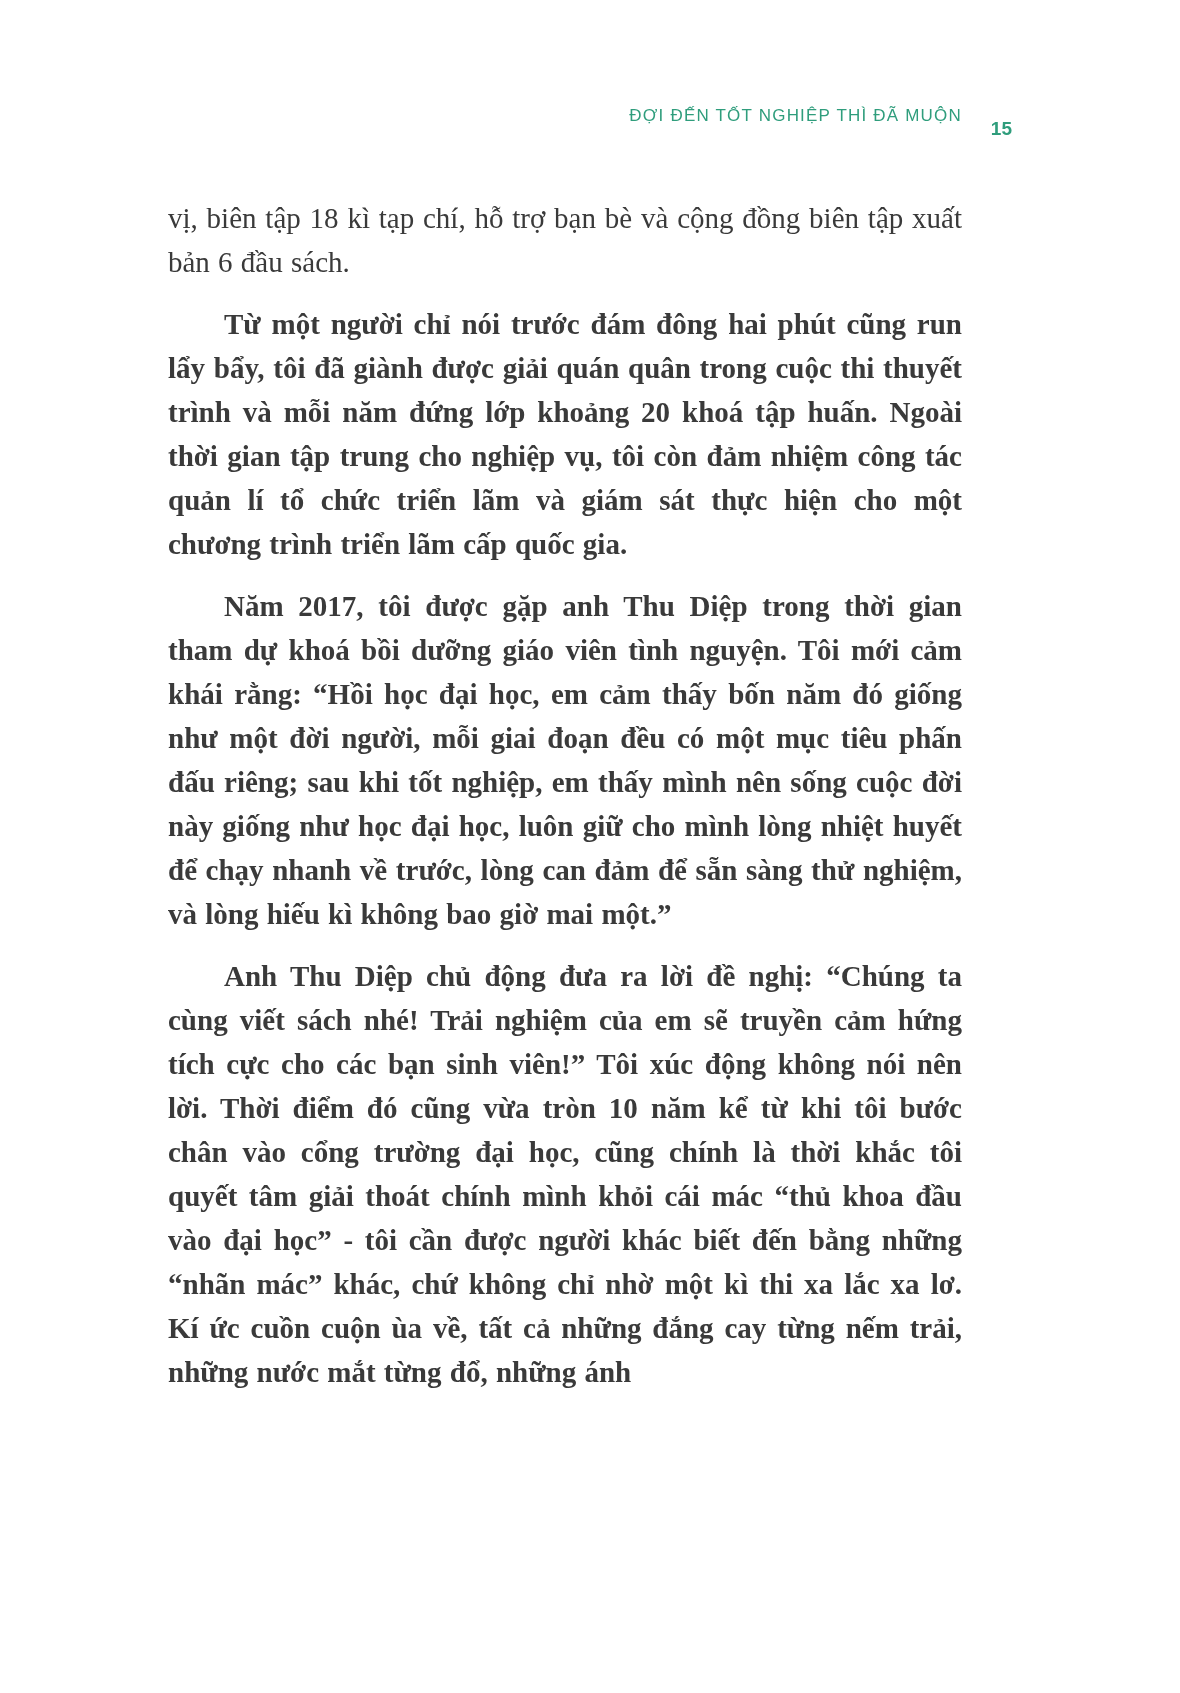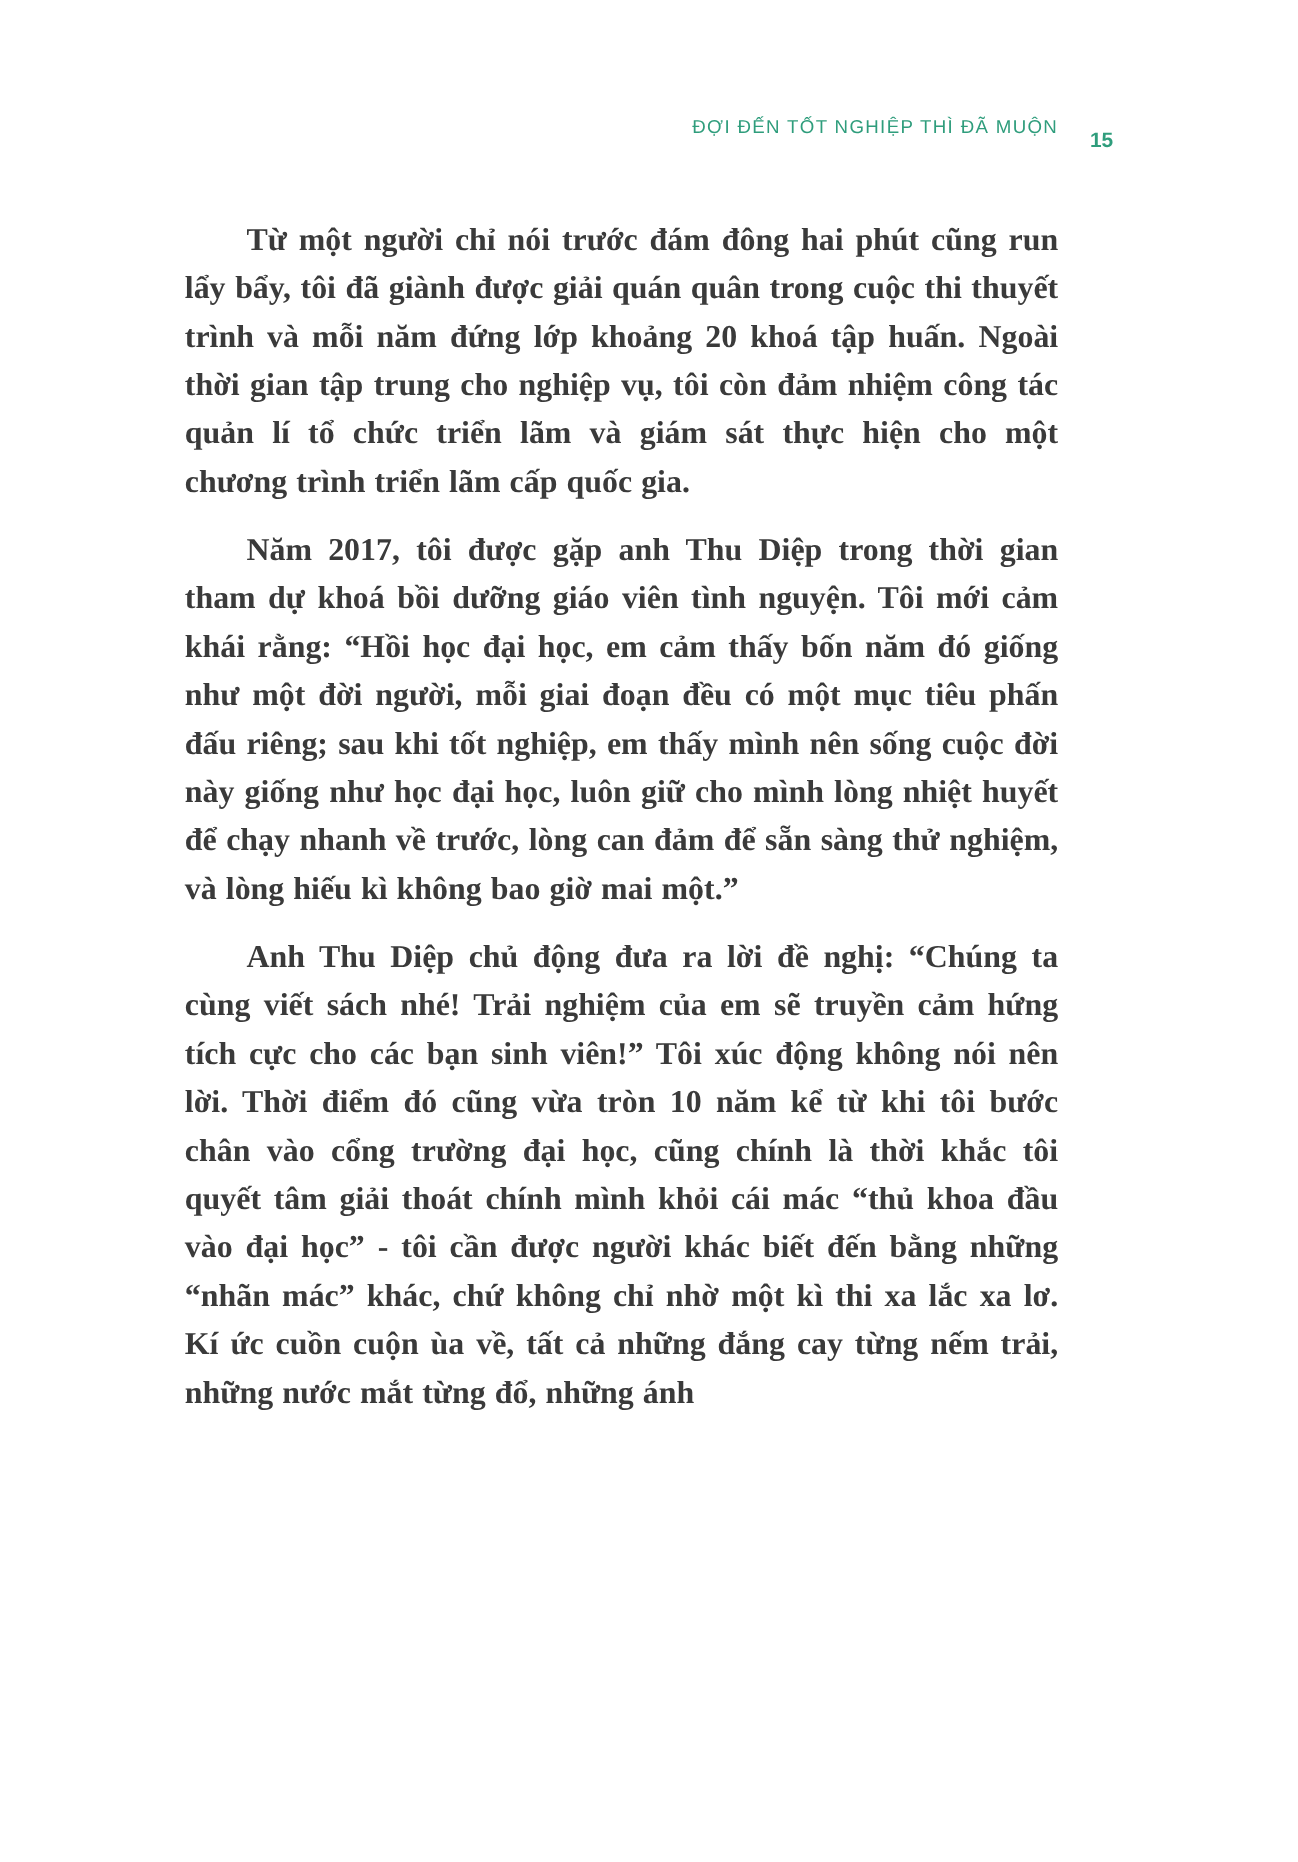--- a/index.html
+++ b/index.html
@@ -66,18 +66,19 @@
 <body>
 
 <div class="page">
 
   <div class="running-head">
     <span class="head-title">ĐỢI ĐẾN TỐT NGHIỆP THÌ ĐÃ MUỘN</span>
     <span class="head-page">15</span>
   </div>
 
   <div class="body-text">
+    <p>vị, biên tập 18 kì tạp chí, hỗ trợ bạn bè và cộng đồng biên tập xuất bản 6 đầu sách.</p>
     <p class="indent">Từ một người chỉ nói trước đám đông hai phút cũng run lẩy bẩy, tôi đã giành được giải quán quân trong cuộc thi thuyết trình và mỗi năm đứng lớp khoảng 20 khoá tập huấn. Ngoài thời gian tập trung cho nghiệp vụ, tôi còn đảm nhiệm công tác quản lí tổ chức triển lãm và giám sát thực hiện cho một chương trình triển lãm cấp quốc gia.</p>
     <p class="indent">Năm 2017, tôi được gặp anh Thu Diệp trong thời gian tham dự khoá bồi dưỡng giáo viên tình nguyện. Tôi mới cảm khái rằng: “Hồi học đại học, em cảm thấy bốn năm đó giống như một đời người, mỗi giai đoạn đều có một mục tiêu phấn đấu riêng; sau khi tốt nghiệp, em thấy mình nên sống cuộc đời này giống như học đại học, luôn giữ cho mình lòng nhiệt huyết để chạy nhanh về trước, lòng can đảm để sẵn sàng thử nghiệm, và lòng hiếu kì không bao giờ mai một.”</p>
     <p class="indent">Anh Thu Diệp chủ động đưa ra lời đề nghị: “Chúng ta cùng viết sách nhé! Trải nghiệm của em sẽ truyền cảm hứng tích cực cho các bạn sinh viên!” Tôi xúc động không nói nên lời. Thời điểm đó cũng vừa tròn 10 năm kể từ khi tôi bước chân vào cổng trường đại học, cũng chính là thời khắc tôi quyết tâm giải thoát chính mình khỏi cái mác “thủ khoa đầu vào đại học” - tôi cần được người khác biết đến bằng những “nhãn mác” khác, chứ không chỉ nhờ một kì thi xa lắc xa lơ. Kí ức cuồn cuộn ùa về, tất cả những đắng cay từng nếm trải, những nước mắt từng đổ, những ánh</p>
   </div>
 
 </div>
 
 </body></html>

